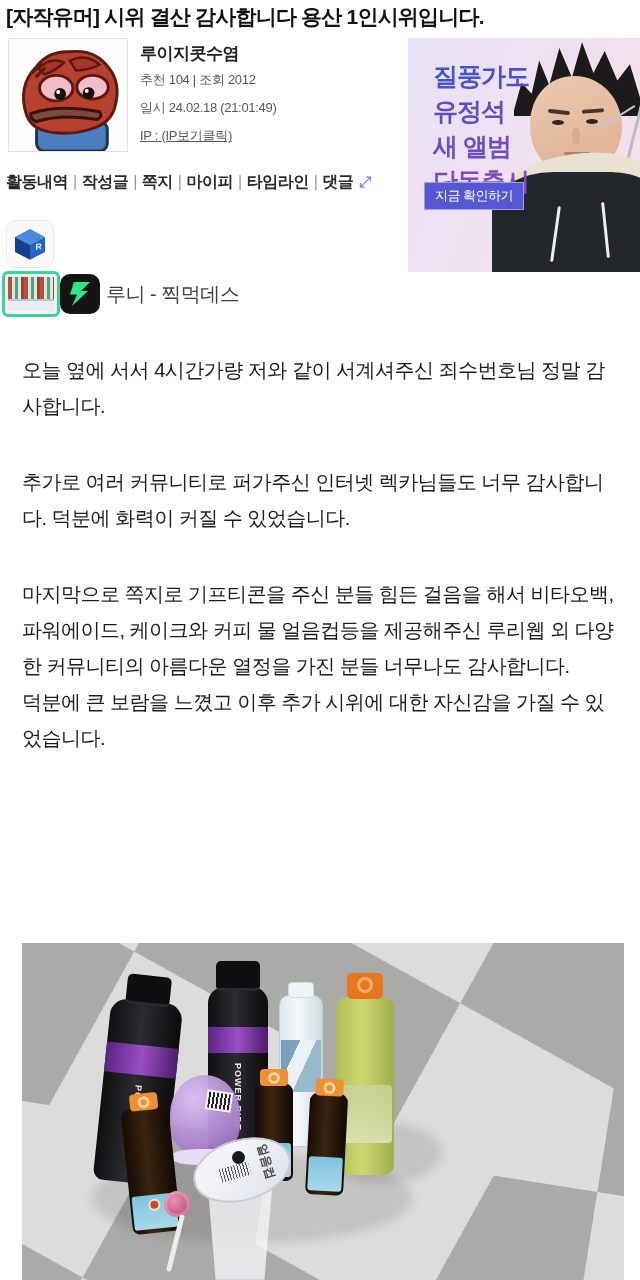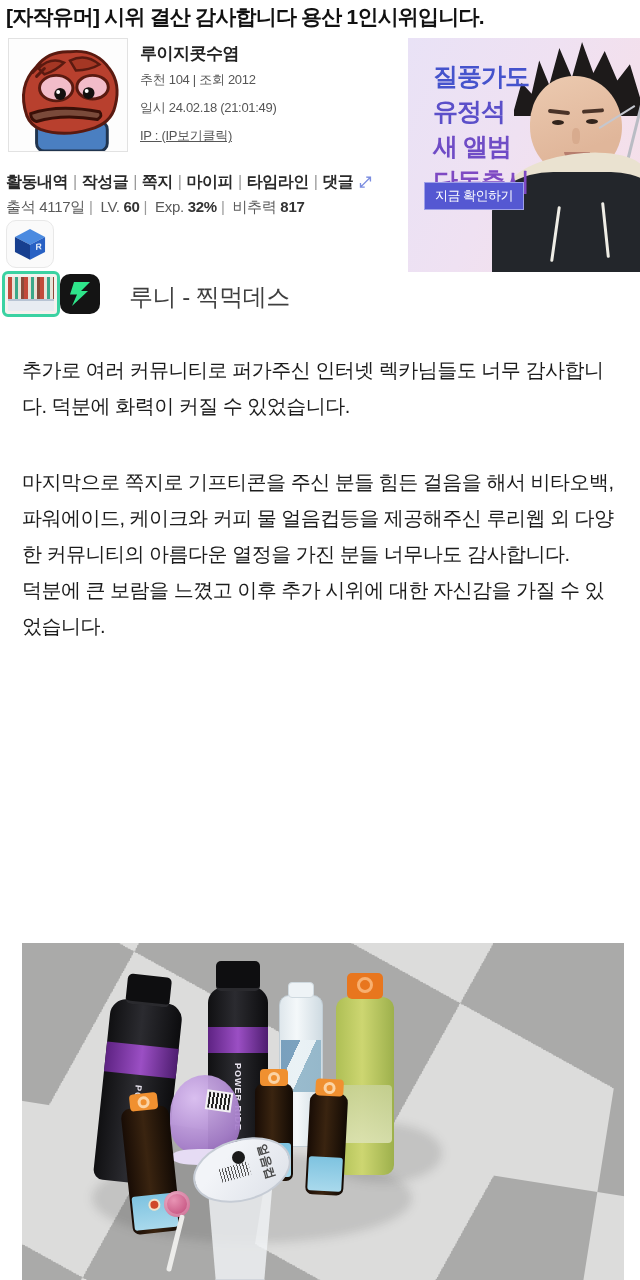--- a/index.html
+++ b/index.html
@@ -30,21 +30,21 @@
   .ruli-badge { position:absolute; left:6px; top:220px; width:48px; height:48px; border:1px solid #e8e8e8; border-radius:10px; background:#fafafa; display:flex; align-items:center; justify-content:center; cursor:pointer; }
 
   
   .badge-thumb { position:absolute; left:2px; top:271px; width:58px; height:46px; border:3px solid #3bd2a2; border-radius:6px; background:#f4f2ee; overflow:hidden; cursor:pointer; }
   .badge-thumb .px { position:absolute; left:3px; top:3px; right:3px; height:24px;
       background:repeating-linear-gradient(90deg,#c24a3a 0 4px,#e8e2d8 4px 7px,#3aa88a 7px 10px,#e8e2d8 10px 13px,#8a4a3a 13px 16px);
   }
   .badge-thumb .px2 { position:absolute; left:3px; bottom:3px; right:3px; height:12px; background:#e8ecf2; border-top:2px solid #b8c4d4; }
   .z-badge { position:absolute; left:60px; top:274px; width:40px; height:40px; background:#141414; border-radius:10px; display:flex; align-items:center; justify-content:center; cursor:pointer; }
   .z-bolt { width:20px; height:24px; background:#2ee58a; clip-path:polygon(20% 0,100% 0,55% 38%,90% 38%,10% 100%,35% 52%,0 52%); }
-  .badge-name { position:absolute; left:106px; top:281px; font-size:24px; color:#3f3f3f; letter-spacing:-0.5px;margin-left:23px; }
+  .badge-name { position:absolute; left:106px; top:281px; font-size:20px; color:#3f3f3f; letter-spacing:-0.5px; }
 
   
   .ad { position:absolute; left:408px; top:38px; width:232px; height:234px; overflow:hidden; cursor:pointer;
         background:linear-gradient(115deg,#e9e2f6 0%,#efe1f2 45%,#f7dfe7 100%); }
   .ad-line { position:absolute; left:25px; font-size:25px; font-weight:bold; letter-spacing:-1px; }
   .ad-line1 { top:22px;  color:#4553cc; }
   .ad-line2 { top:57px;  color:#5b4fc9; }
   .ad-line3 { top:92px;  color:#6f4cc6; }
   .ad-line4 { top:127px; color:#7e49c3; }
   .ad-cta { position:absolute; left:16px; top:144px; padding:4px 10px; background:#5558d2; border:1px solid #9ea0e8; border-radius:0; color:#fff; font-size:13px; letter-spacing:-0.5px; cursor:pointer; }
@@ -157,26 +157,20 @@
 
   <div class="author-name">루이지콧수염</div>
   <div class="meta-line meta-1">추천 104 | 조회 2012</div>
   <div class="meta-line meta-2">일시 24.02.18 (21:01:49)</div>
   <div class="meta-line meta-3"><span>IP : </span><span class="ip-link">(IP보기클릭)</span></div>
 
   <div class="tab-row">
     <span class="tab">활동내역</span><span class="tab-sep">|</span><span class="tab">작성글</span><span class="tab-sep">|</span><span class="tab">쪽지</span><span class="tab-sep">|</span><span class="tab">마이피</span><span class="tab-sep">|</span><span class="tab">타임라인</span><span class="tab-sep">|</span><span class="tab">댓글</span><span class="expand-icon">⤢</span>
   </div>
 
-  <div class="stat-row">
-    <span>출석 4117일</span><span class="stat-sep">|</span>
-    <span>LV. </span><b>60</b><span class="stat-sep">|</span>
-    <span>Exp. </span><b>32%</b><span class="stat-sep">|</span>
-    <span>비추력 </span><b>817</b>
-  </div>
 
   <div class="ruli-badge">
     <svg width="38" height="38" viewBox="0 0 48 48">
       <polygon points="24,5 43,15 24,25 5,15" fill="#4a8ae0"></polygon>
       <polygon points="5,15 24,25 24,44 5,34" fill="#173f8f"></polygon>
       <polygon points="24,25 43,15 43,34 24,44" fill="#2861c4"></polygon>
       <text x="31" y="36" font-size="11" font-weight="bold" fill="#e8f0fa" font-family="Liberation Sans, sans-serif" transform="skewY(-8)">R</text>
     </svg>
   </div>
 
@@ -206,20 +200,21 @@
     <div class="man-string-l"></div>
     <div class="man-string-r"></div>
     <div class="ad-line ad-line1">질풍가도</div>
     <div class="ad-line ad-line2">유정석</div>
     <div class="ad-line ad-line3">새 앨범</div>
     <div class="ad-line ad-line4">단독출시</div>
     <div class="ad-cta">지금 확인하기</div>
   </div>
 
   <div class="body-text">
+    <p class="p2">오늘 옆에 서서 4시간가량 저와 같이 서계셔주신 죄수번호님 정말 감사합니다.</p>
     <p class="p3">추가로 여러 커뮤니티로 퍼가주신 인터넷 렉카님들도 너무 감사합니다. 덕분에 화력이 커질 수 있었습니다.</p>
     <p class="p4">마지막으로 쪽지로 기프티콘을 주신 분들 힘든 걸음을 해서 비타오백, 파워에이드, 케이크와 커피 물 얼음컵등을 제공해주신 루리웹 외 다양한 커뮤니티의 아름다운 열정을 가진 분들 너무나도 감사합니다.
 덕분에 큰 보람을 느꼈고 이후 추가 시위에 대한 자신감을 가질 수 있었습니다.</p>
   </div>
 
   <div class="photo">
     <div class="floor"></div>
 
     <div class="shadow" style="left:70px;top:210px;width:320px;height:90px;"></div>
     <div class="shadow" style="left:300px;top:180px;width:120px;height:60px;"></div>

